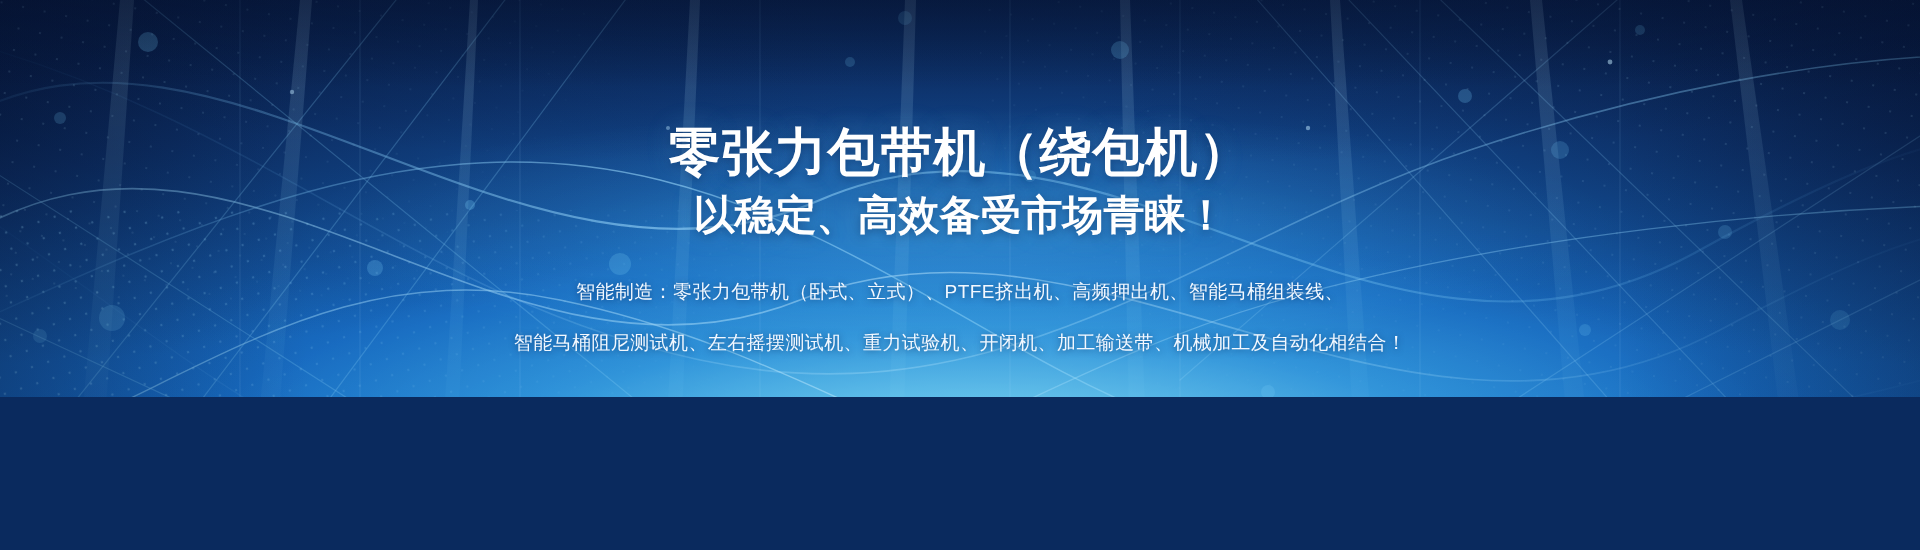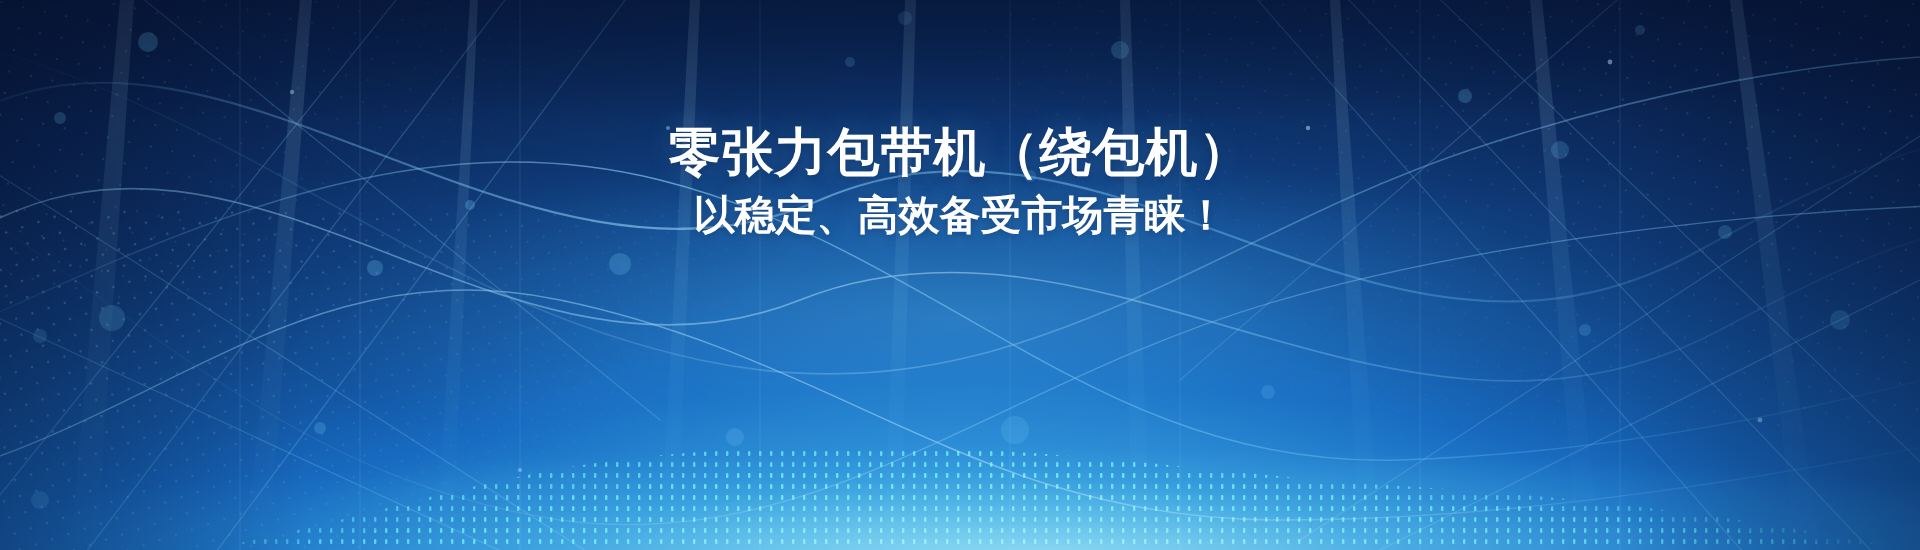--- a/index.html
+++ b/index.html
@@ -8,21 +8,21 @@
     padding: 0;
     background: #0a2a5e;
   }
   body {
     font-family: "Liberation Sans", "DejaVu Sans", sans-serif;
   }
 
   .banner {
     position: relative;
     width: 1920px;
-    height: 550px;
+    height: 397px;
     overflow: hidden;
     background: #ef4444;
     isolation: isolate;
   }
 
   
   .bg-base {
     position: absolute;
     inset: 0;
     background:
@@ -341,15 +341,19 @@
   <div class="bg-bottom-glow"></div>
   <div class="vignette"></div>
 
   <div class="content">
 
     <div class="title-block">
       <div class="title-line line1">零张力包带机（绕包机）</div>
       <div class="title-line line2">以稳定、高效备受市场青睐！</div>
     </div>
 
+    <div class="sub-block">
+      <div class="sub-line">智能制造：零张力包带机（卧式、立式）、PTFE挤出机、高频押出机、智能马桶组装线、</div>
+      <div class="sub-line">智能马桶阻尼测试机、左右摇摆测试机、重力试验机、开闭机、加工输送带、机械加工及自动化相结合！</div>
+    </div>
 
   </div>
 </div>
 
 </body></html>

